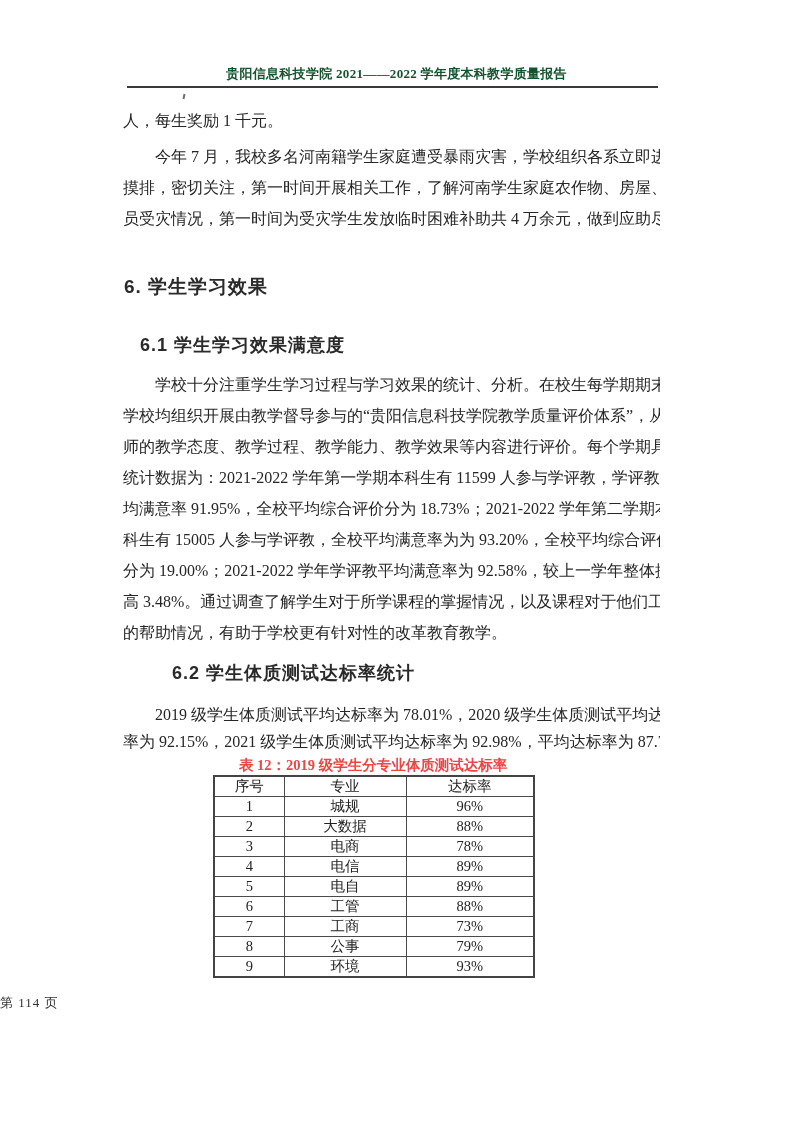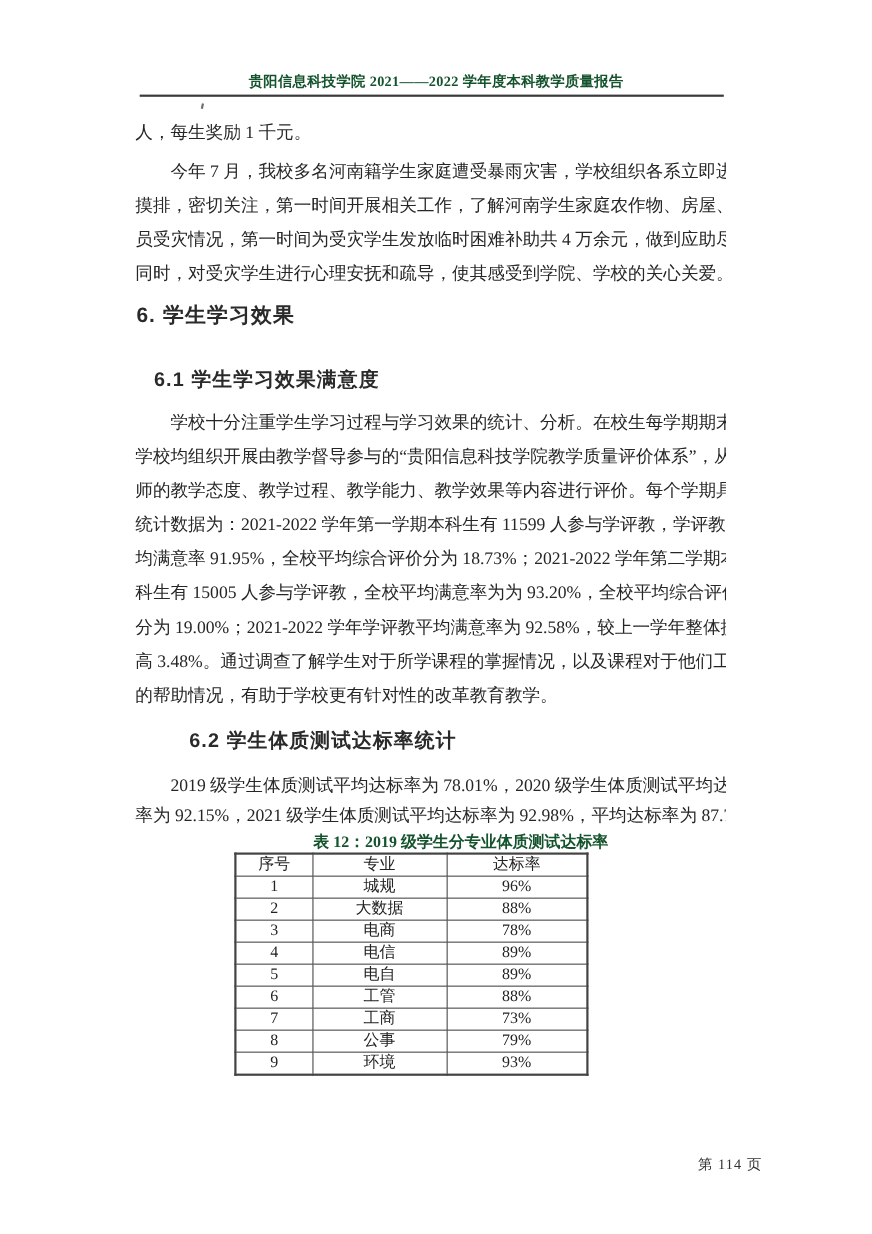--- a/index.html
+++ b/index.html
@@ -73,24 +73,24 @@
   }
   .h6  { top: 274px; font-size: 19px; }
   .h61 { top: 333px; font-size: 18px; margin-left: 16px; }
   .h62 { top: 661px; font-size: 18px; margin-left: 48px; }
 
   
   .table-caption {
     position: absolute;
     top: 756px; left: 193px;
     width: 360px;
-    text-align: right;
+    text-align: center;
     font-size: 14.5px;
     font-weight: 700;
-    color: #14532d;
+    color: #ef4444;
   }
   .data-table {
     position: absolute;
     top: 775px; left: 213px;
     width: 320px;
     border-collapse: collapse;
     table-layout: fixed;
     font-size: 14.5px;
     color: #222222;
     border: 2px solid #434343;
@@ -102,23 +102,23 @@
     padding: 0;
     text-align: center;
     vertical-align: middle;
     font-weight: 400;
     line-height: 1.1;
   }
 
   
   .footer {
     position: absolute;
-    top: 1050px; left: 0;
+    top: 994px; left: 0;
     width: 693px;
-    text-align: right;
+    text-align: left;
     font-size: 13px;
     color: #333333;
     letter-spacing: 1px;
   }
 </style>
 </head>
 <body>
 
 <div class="page">
 
@@ -127,21 +127,20 @@
   <div class="speck"></div>
 
   <div class="para p1">
       <div class="line first last">人，每生奖励 1 千元。</div>
     </div>
 
   <div class="para p2 indented">
       <div class="line first">今年 7 月，我校多名河南籍学生家庭遭受暴雨灾害，学校组织各系立即进行</div>
       <div class="line">摸排，密切关注，第一时间开展相关工作，了解河南学生家庭农作物、房屋、人</div>
       <div class="line">员受灾情况，第一时间为受灾学生发放临时困难补助共 4 万余元，做到应助尽助。</div>
-      <div class="line last">同时，对受灾学生进行心理安抚和疏导，使其感受到学院、学校的关心关爱。</div>
     </div>
 
   <h2 class="heading h6">6. 学生学习效果</h2>
 
   <h3 class="heading h61">6.1 学生学习效果满意度</h3>
 
   <div class="para p3 indented">
       <div class="line first">学校十分注重学生学习过程与学习效果的统计、分析。在校生每学期期末，</div>
       <div class="line">学校均组织开展由教学督导参与的“贵阳信息科技学院教学质量评价体系”，从教</div>
       <div class="line">师的教学态度、教学过程、教学能力、教学效果等内容进行评价。每个学期具体</div>

